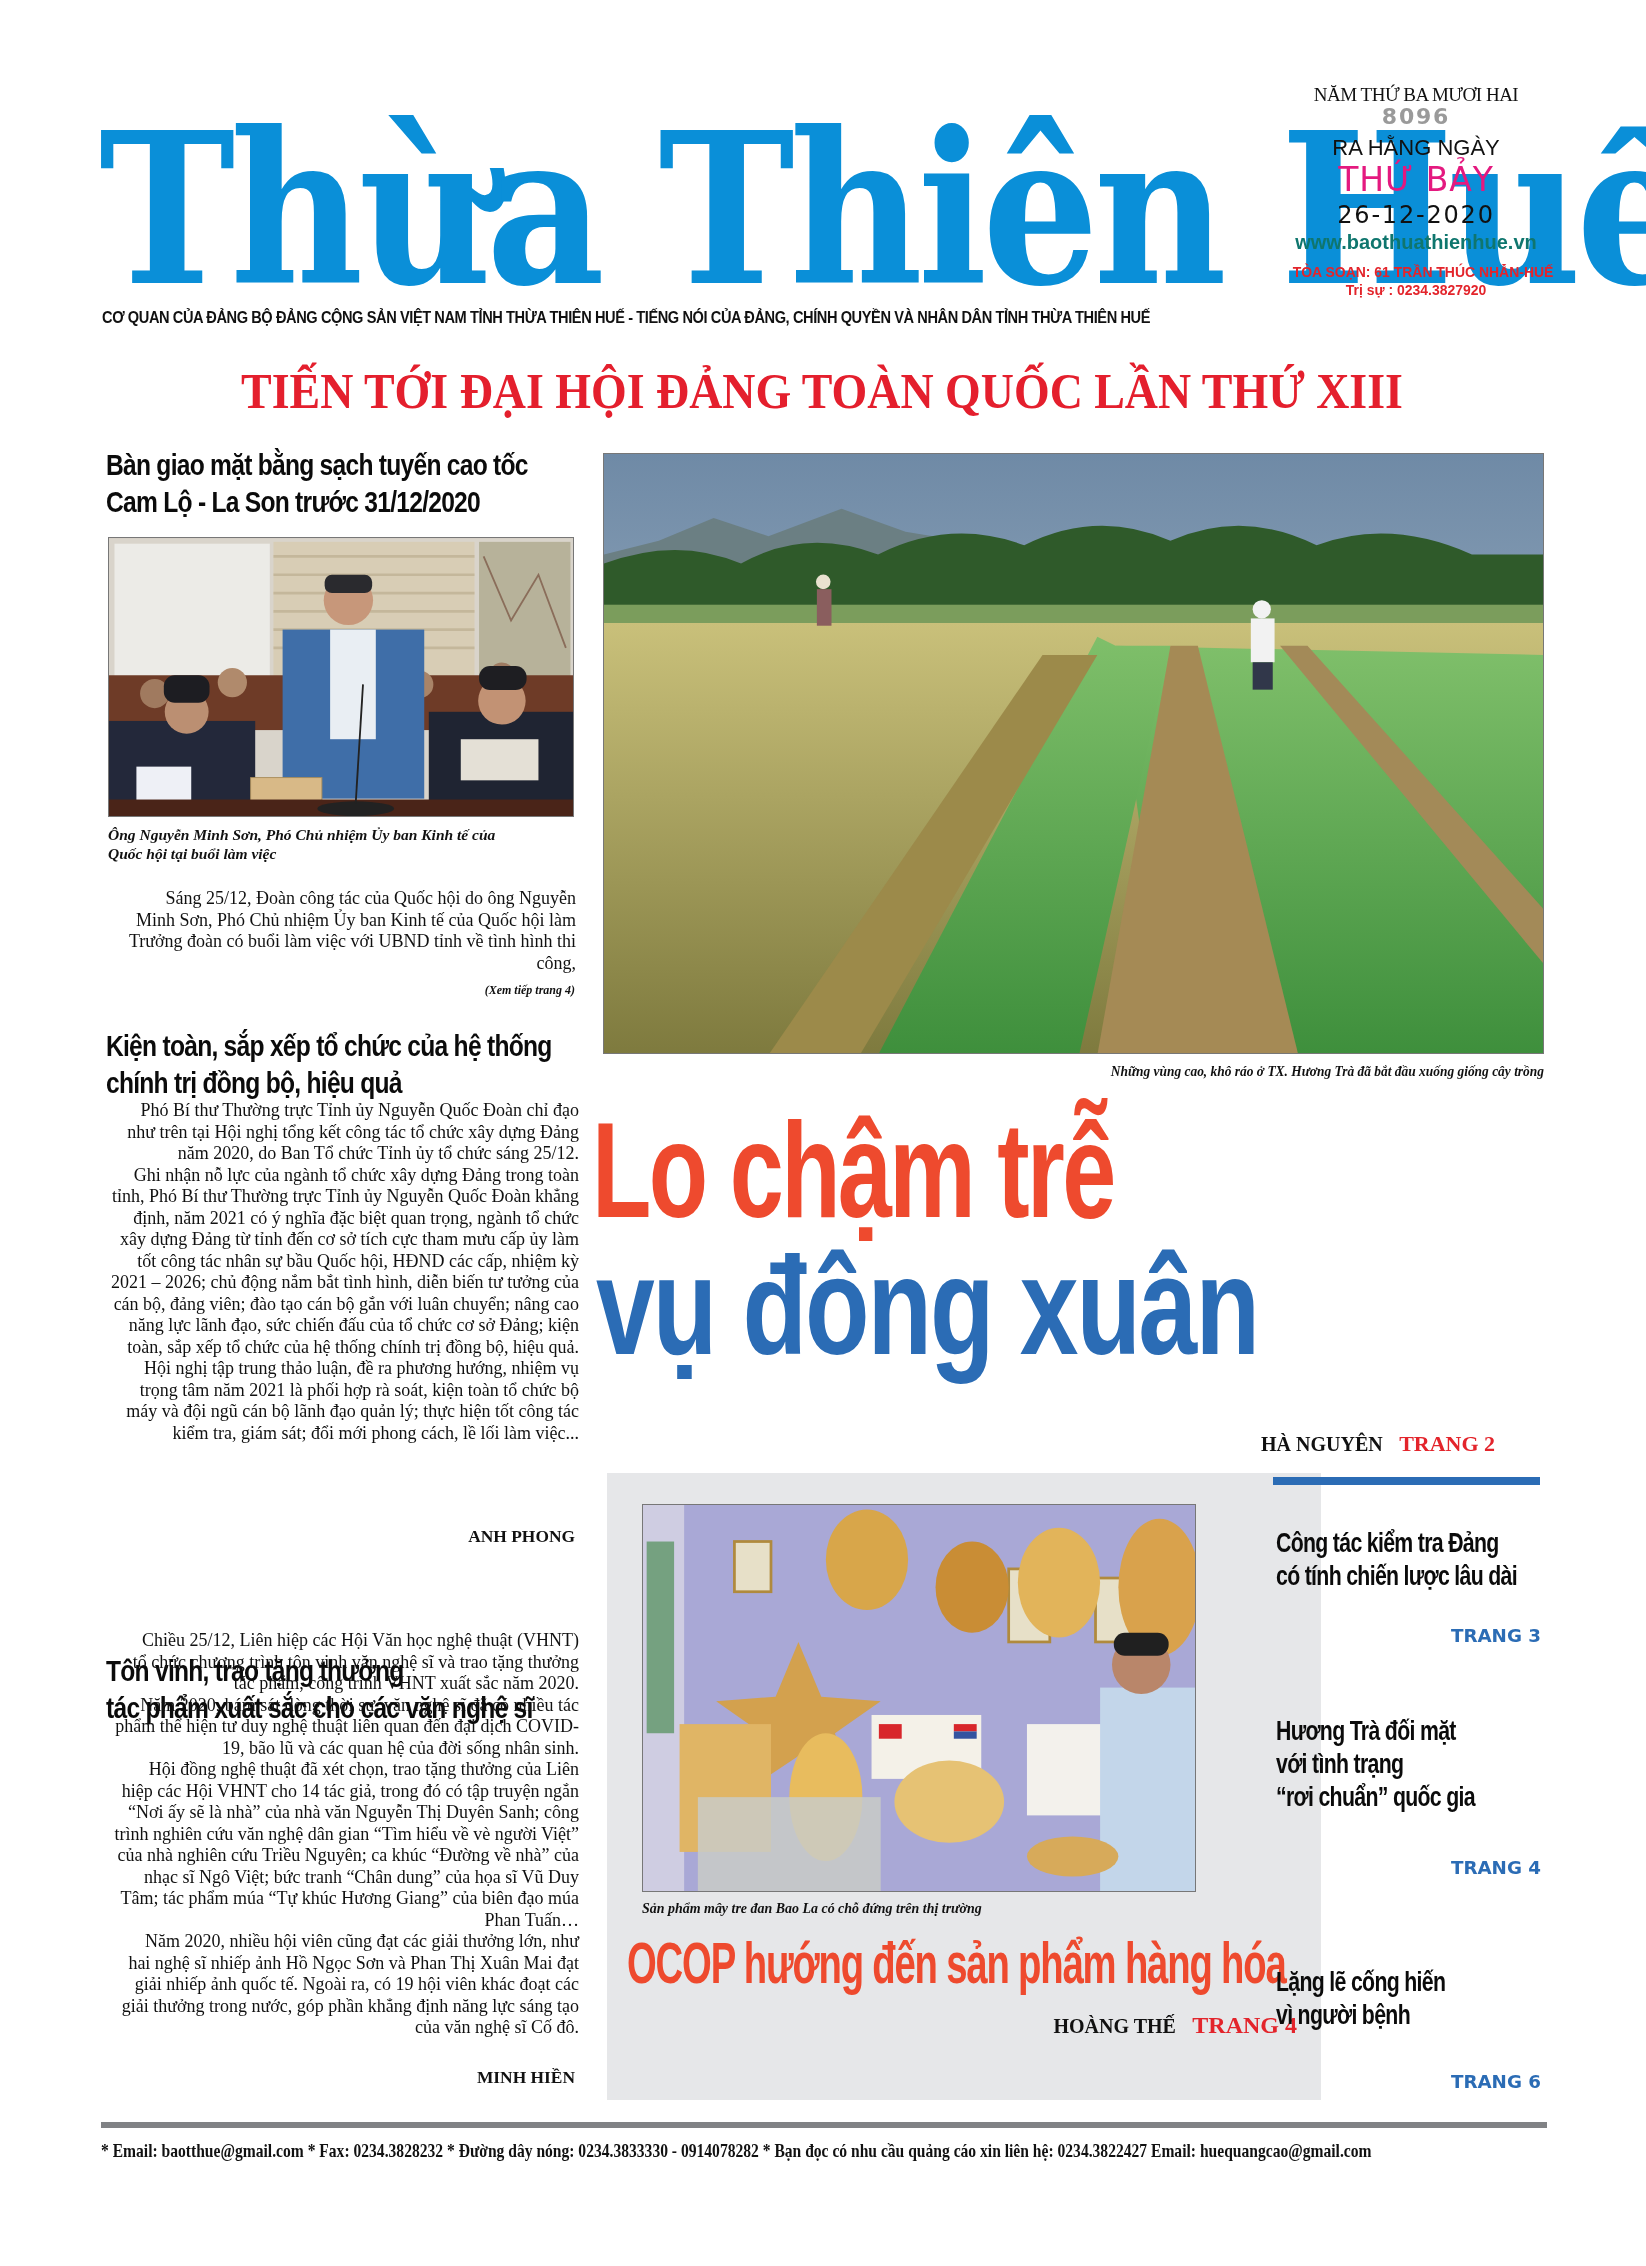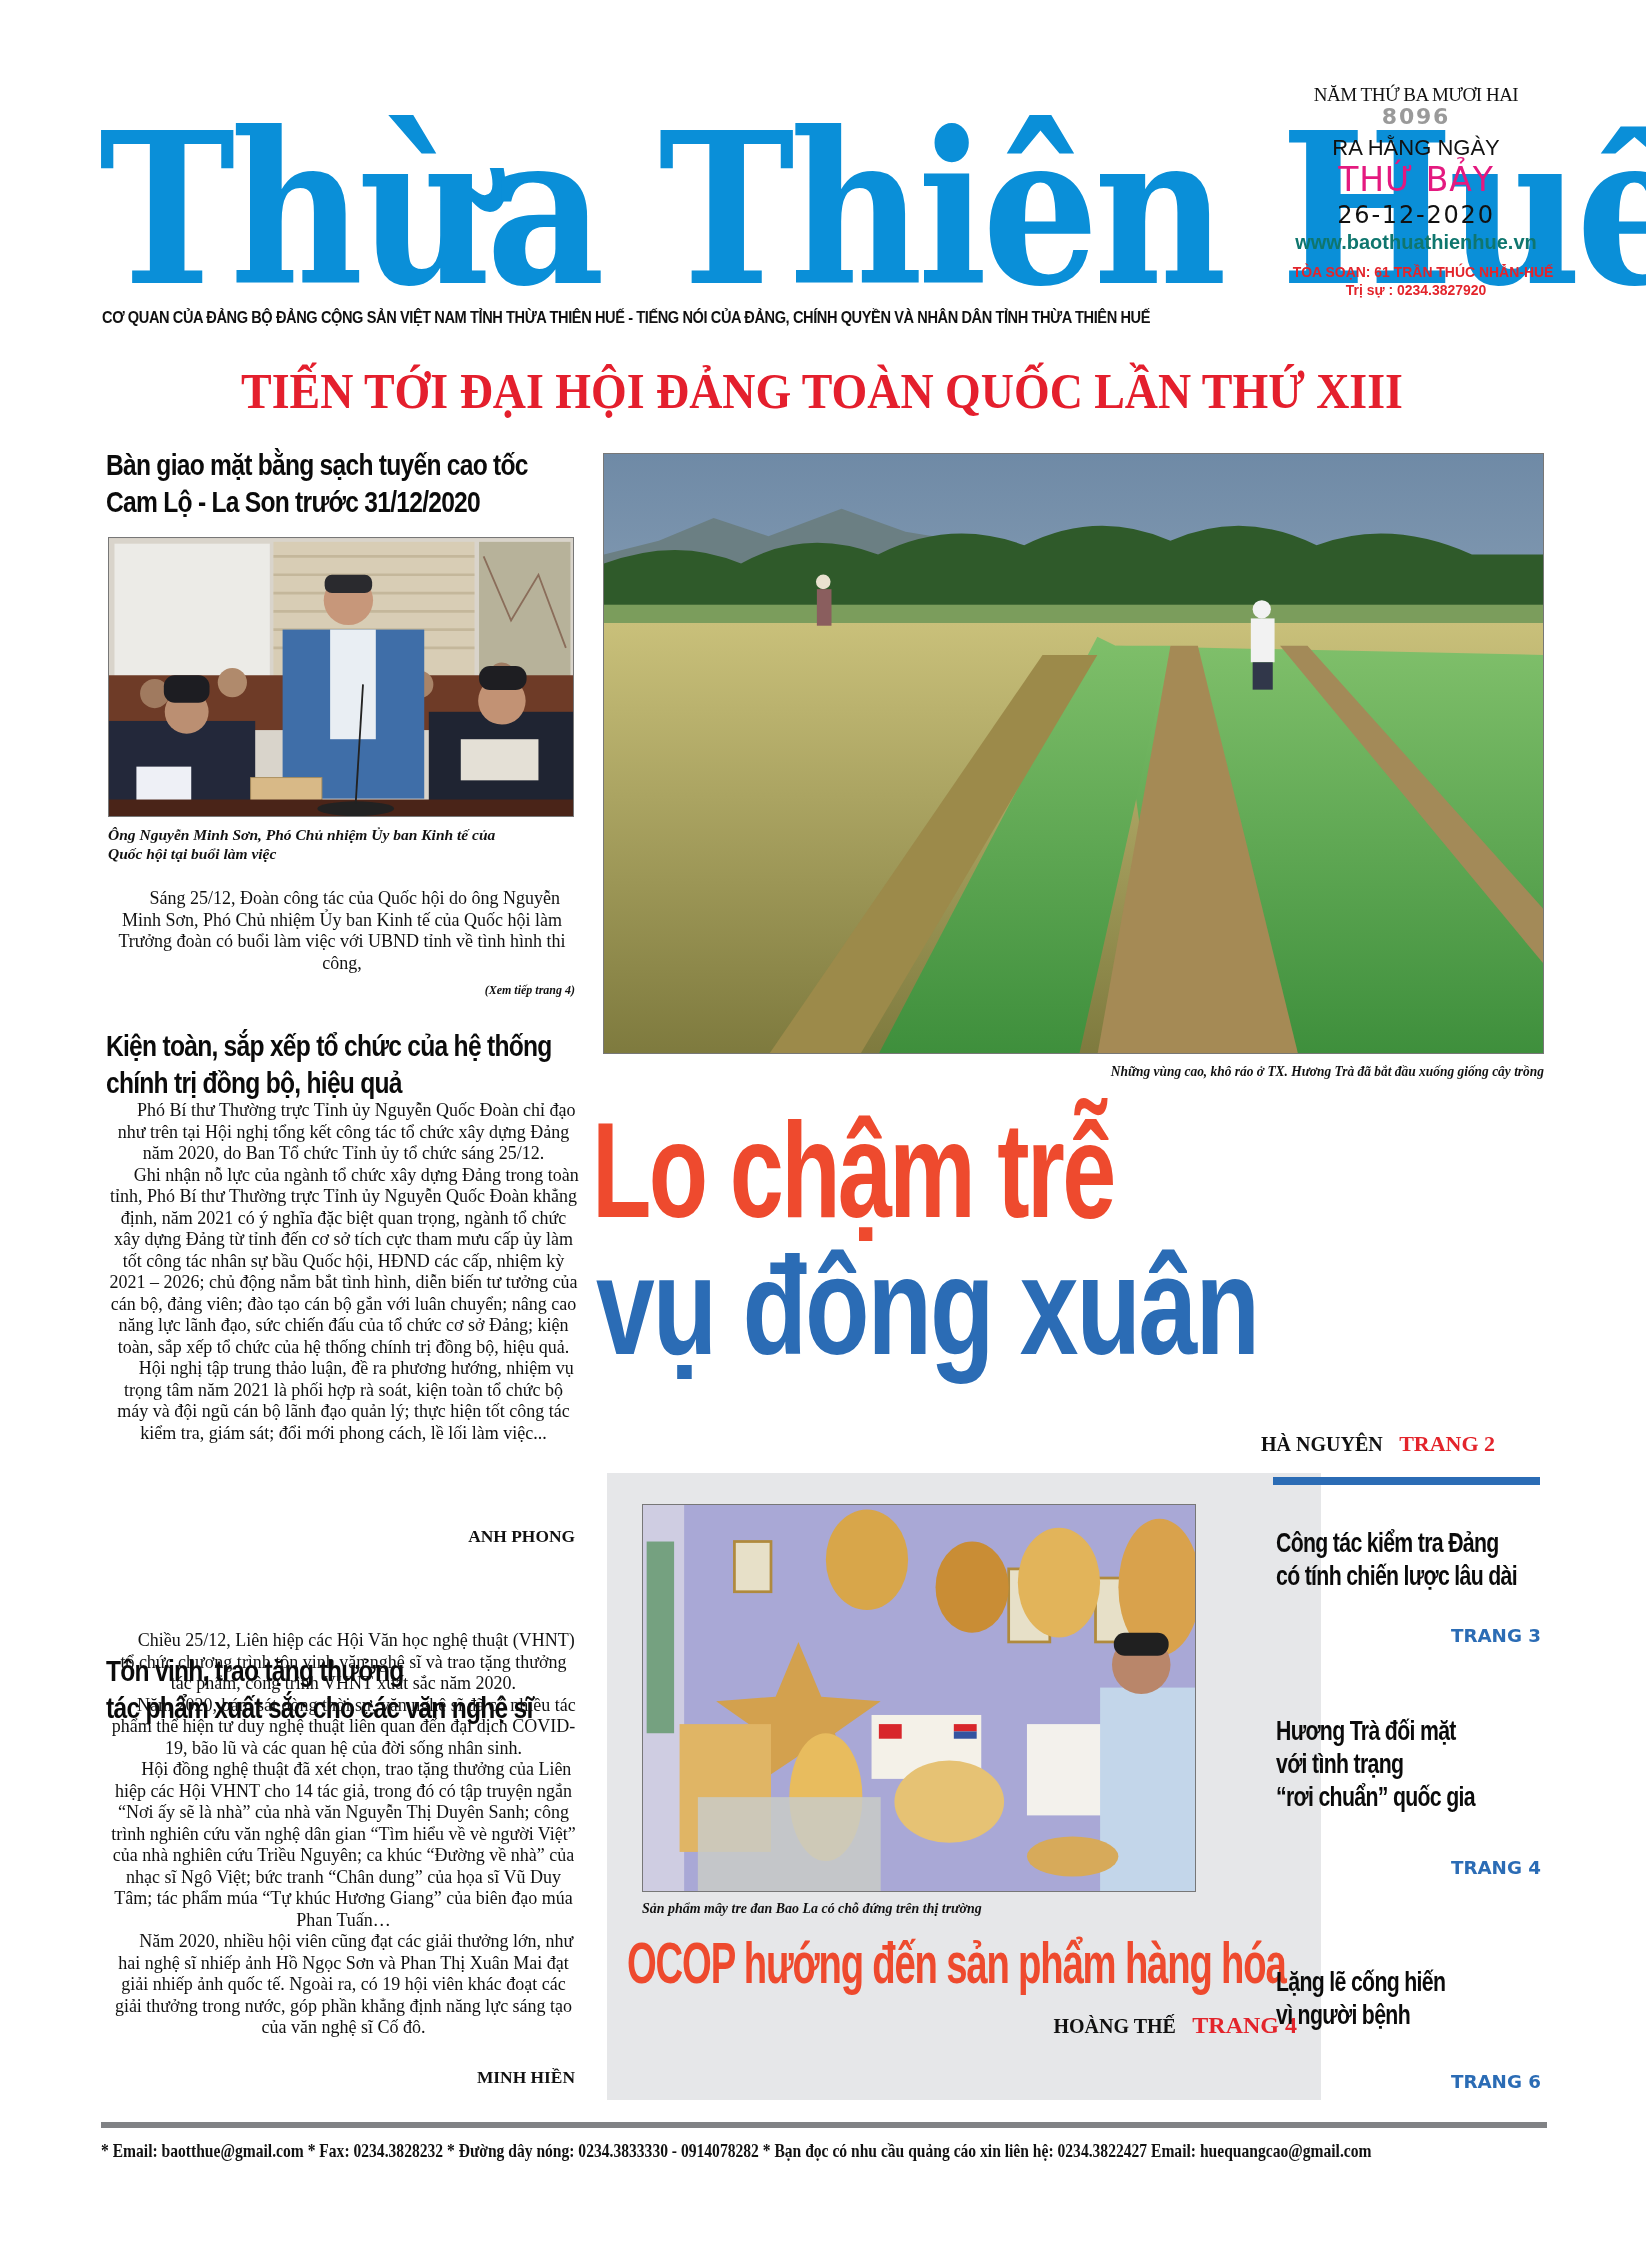--- a/index.html
+++ b/index.html
@@ -40,21 +40,21 @@
   }
 
   
   .headline-l {
     font-family: "Liberation Sans", sans-serif; font-weight: bold; color: #0b0b0b;
     font-size: 30px; line-height: 37px; letter-spacing: -0.9px;
     transform: scaleX(0.82); transform-origin: left top; white-space: nowrap;
   }
   .body-text {
     font-family: "Liberation Serif", serif; font-size: 18px; line-height: 21.5px; color: #111;
-    text-align: center;
+    text-align: right;
   }
   .body-text p { text-indent: 25.6px; }
   .byline { font-family: "Liberation Serif", serif; font-weight: bold; font-size: 17.4px; color: #111; text-align: right; }
   .caption-i { font-family: "Liberation Serif", serif; font-style: italic; font-weight: bold; font-size: 15.5px; line-height: 19px; color: #111; }
 
   .photo { overflow: hidden; border: 0.9px solid #777; }
 
   
   .meet-photo { left: 108px; top: 537px; width: 466px; height: 280px; background: #c9c3b8; }
 

